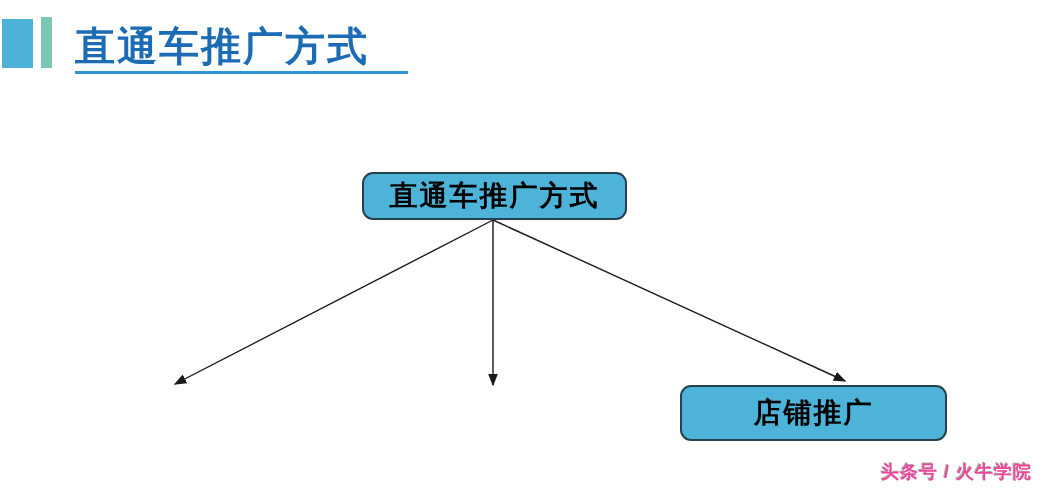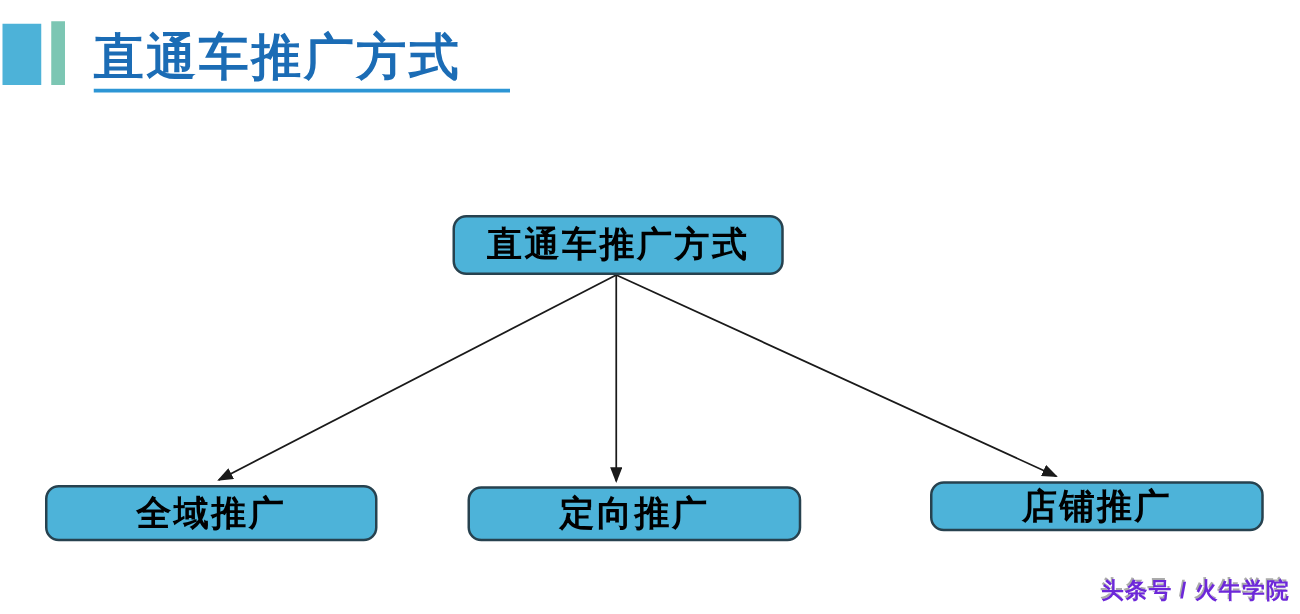--- a/index.html
+++ b/index.html
@@ -64,30 +64,30 @@
     justify-content: center;
     font-size: 28px;
     font-weight: bold;
     letter-spacing: 2px;
     color: #000000;
     white-space: nowrap;
   }
   .node-root   { left: 362px; top: 172px; width: 265px; height: 48px; }
   .node-child1 { left: 36px;  top: 388px; width: 266px; height: 45px; }
   .node-child2 { left: 374px; top: 389px; width: 267px; height: 44px; }
-  .node-child3 { left: 744px; top: 385px; width: 267px; height: 40px; }
+  .node-child3 { left: 680px; top: 385px; width: 267px; height: 56px; }
 
   
   .watermark {
     position: absolute;
     right: 8px; top: 460px;
     font-size: 18px;
     font-weight: bold;
     letter-spacing: 1px;
-    color: #6d28d9;
+    color: #ec4899;
     text-shadow: 1px 1px 0 #ffffff, -1px -1px 0 #aaaaaa;
     white-space: nowrap;
   }
 </style>
 </head>
 <body>
 
 <div id="slide">
 
   <div class="accent-square"></div>
@@ -102,25 +102,19 @@
       </marker>
     </defs>
     <line x1="493" y1="220" x2="175" y2="384" stroke="#1a1a1a" stroke-width="1.4" marker-end="url(#arrowhead)"></line>
     <line x1="493" y1="220" x2="493" y2="385" stroke="#1a1a1a" stroke-width="1.4" marker-end="url(#arrowhead)"></line>
     <line x1="493" y1="220" x2="845" y2="381" stroke="#1a1a1a" stroke-width="1.4" marker-end="url(#arrowhead)"></line>
   </svg>
 
   <div class="node node-root">
     <span>直通车推广方式</span>
   </div>
-  <div class="node node-child1">
-    <span>全域推广</span>
-  </div>
-  <div class="node node-child2">
-    <span>定向推广</span>
-  </div>
   <div class="node node-child3">
     <span>店铺推广</span>
   </div>
 
   <div class="watermark">头条号 / 火牛学院</div>
 
 </div>
 
 </body></html>

